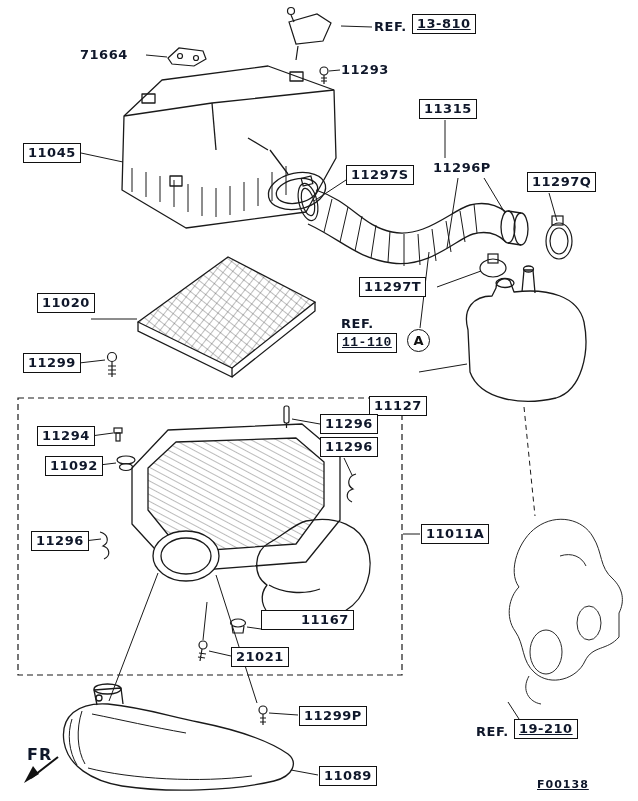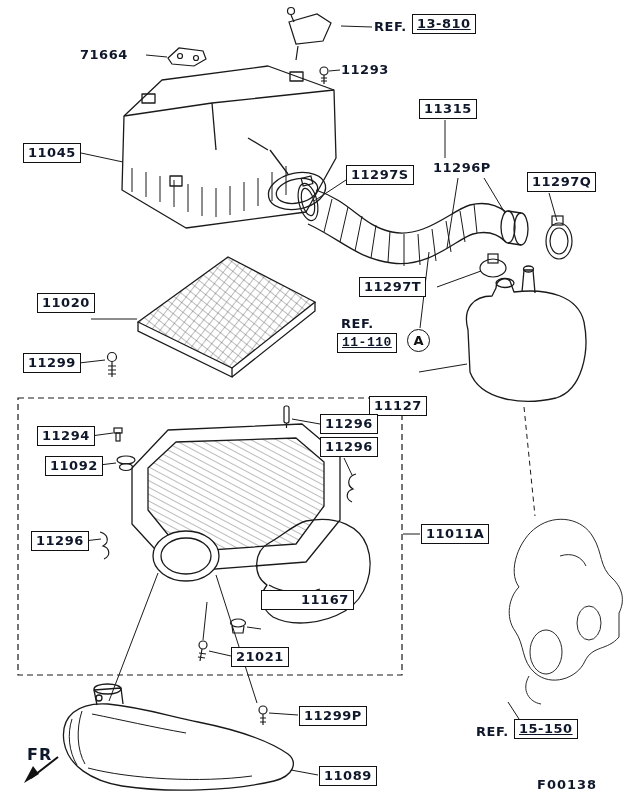--- a/index.html
+++ b/index.html
@@ -21,21 +21,21 @@
     position:absolute; z-index:3; width:23px; height:23px; border:1.6px solid #111;
     border-radius:50%; text-align:center; line-height:21px; font-size:13px;
     font-weight:bold; background:#fff; color:#111;
   }
   #watermark {
     position:absolute; z-index:2; left:166px; top:377px; font-size:37px;
     font-weight:bold; color:#c9c9c9; letter-spacing:1px; opacity:0.9;
     pointer-events:none; font-style:italic;
   }
   #watermark .dot { color:#dd9b9b; }
-  #figcode { font-size:13px; letter-spacing:1px; }
+  #figcode { font-size:11px; letter-spacing:1px;text-decoration:underline; }
   #frlabel { font-size:16px; letter-spacing:1px; }
 </style>
 </head>
 <body>
 
 <div id="page">
 
   <svg class="art" width="638" height="801" viewBox="0 0 638 801">
     <defs>
       <pattern id="crosshatch" width="7" height="7" patternUnits="userSpaceOnUse" patternTransform="rotate(38)">
@@ -227,24 +227,24 @@
 
   <div class="plabel boxed" style="left:369px; top:362px;margin-top:34px;">11127</div>
   <div class="plabel boxed" style="left:37px;  top:293px;">11020</div>
   <div class="plabel boxed" style="left:23px;  top:353px;">11299</div>
   <div class="plabel boxed" style="left:37px;  top:426px;">11294</div>
   <div class="plabel boxed" style="left:37px;  top:456px;margin-left:8px;">11092</div>
   <div class="plabel boxed" style="left:320px; top:414px;">11296</div>
   <div class="plabel boxed" style="left:320px; top:437px;">11296</div>
   <div class="plabel boxed" style="left:31px;  top:531px;">11296</div>
   <div class="plabel boxed" style="left:421px; top:524px;">11011A</div>
-  <div class="plabel boxed" style="left:261px; top:590px;padding-left:39px;">11167</div>
+  <div class="plabel boxed" style="left:261px; top:610px;padding-left:39px;">11167</div>
   <div class="plabel boxed" style="left:231px; top:647px;">21021</div>
   <div class="plabel boxed" style="left:299px; top:706px;">11299P</div>
   <div class="plabel boxed" style="left:319px; top:766px;">11089</div>
 
   <div class="plabel plain" style="left:476px; top:724px;">REF.</div>
-  <div class="plabel boxed refbox" style="left:514px; top:719px;">15-150</div>
+  <div class="plabel boxed refbox" style="left:514px; top:719px;">19-210</div>
 
   <div class="plabel plain" id="figcode" style="left:537px; top:777px;">F00138</div>
   <div class="plabel plain" id="frlabel" style="left:27px; top:747px;">FR</div>
 
 </div>
 
 </body></html>

